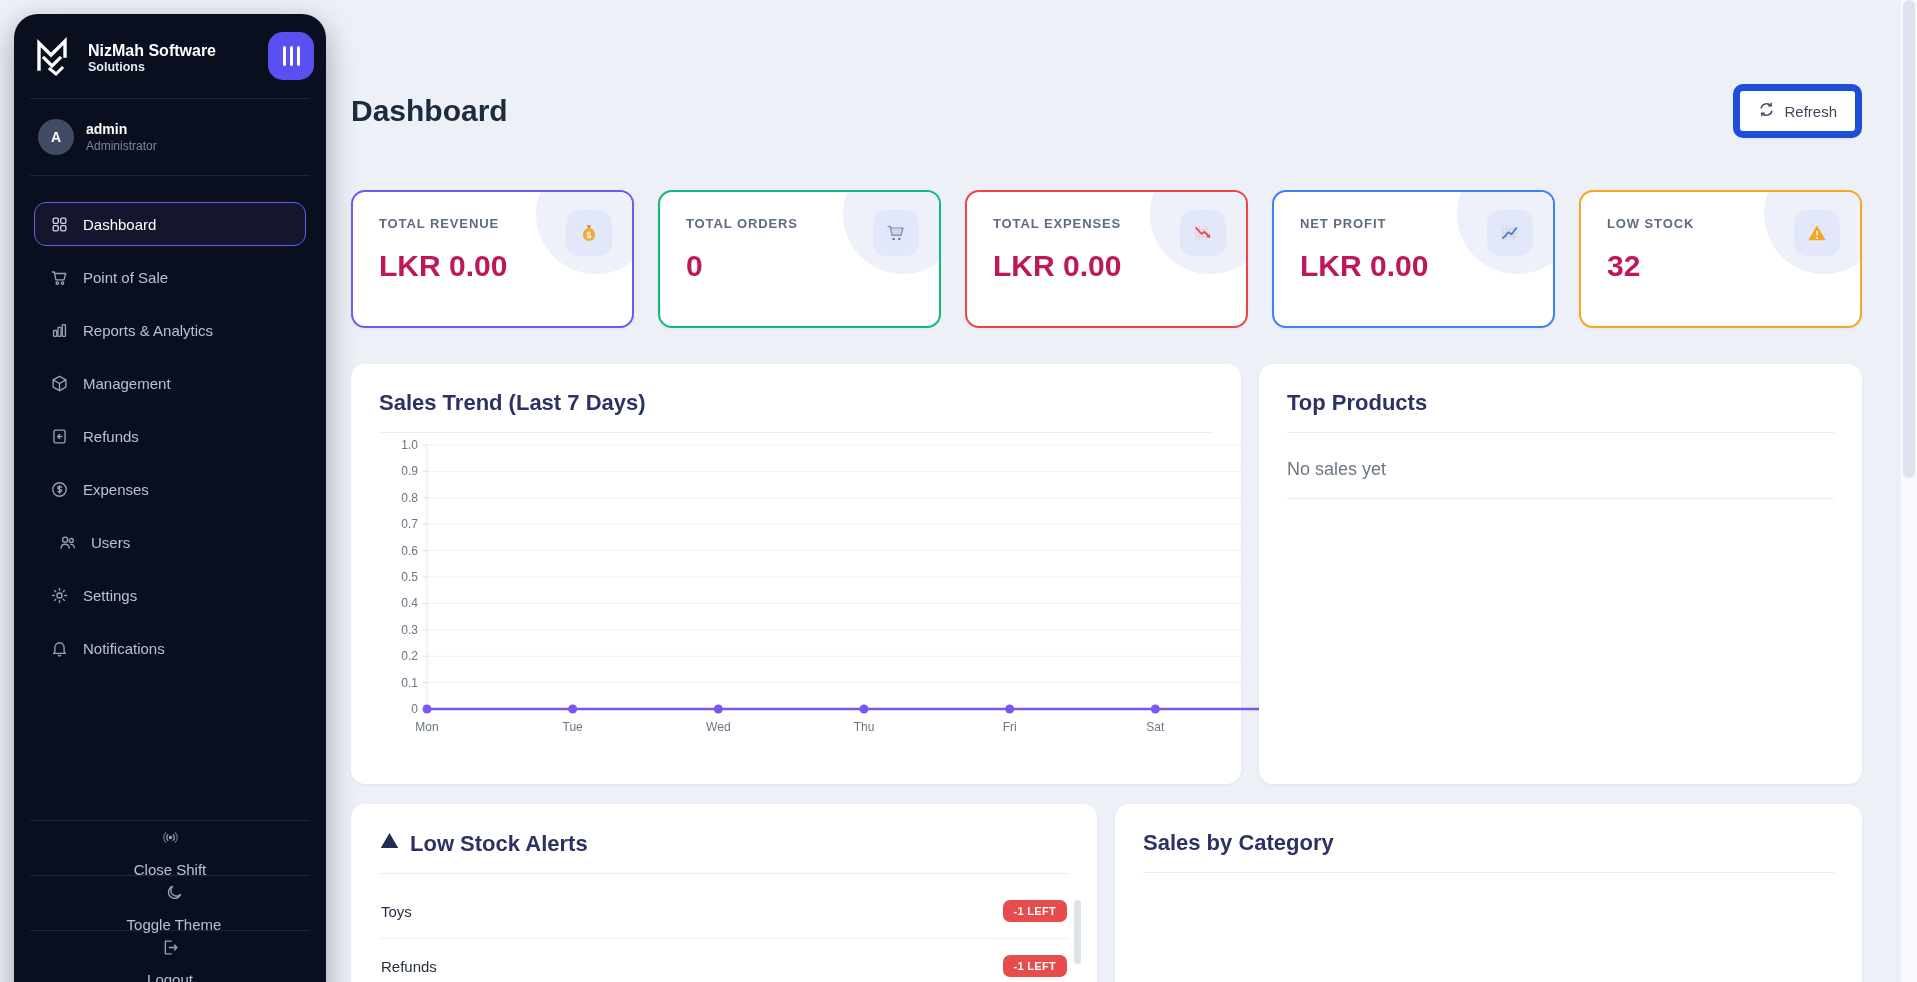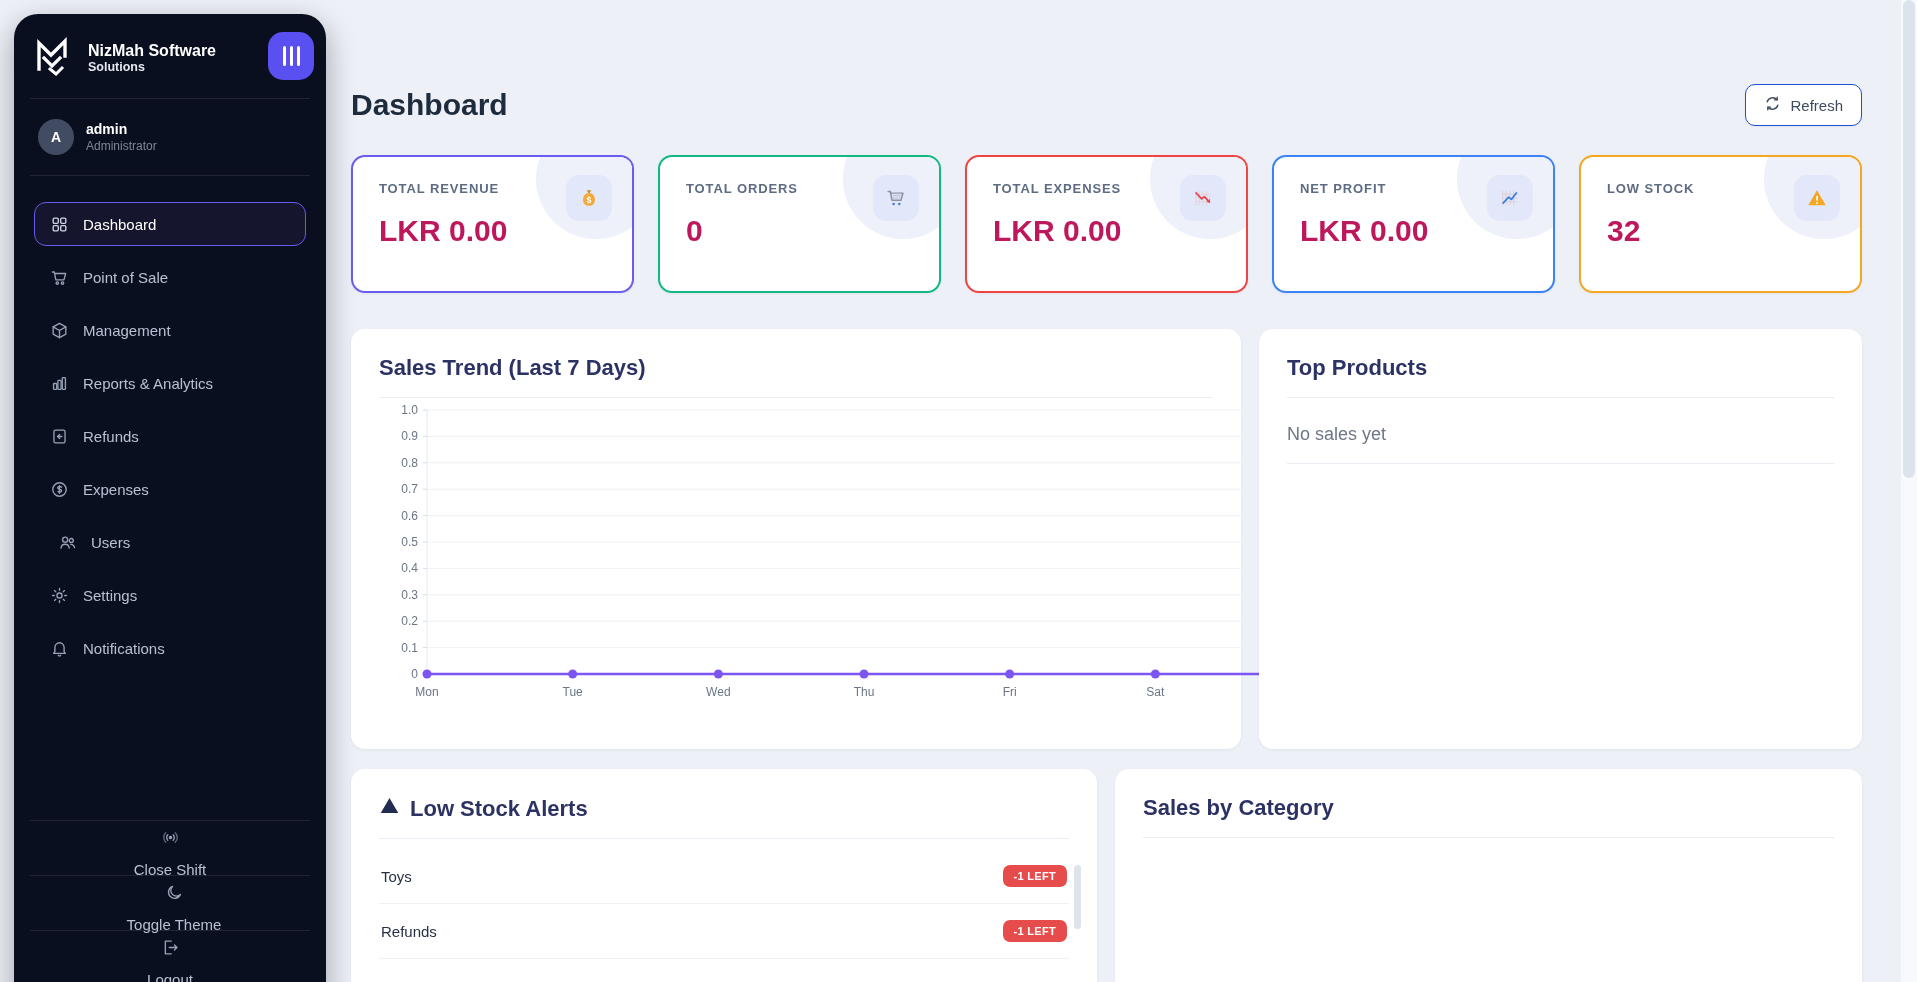--- a/index.html
+++ b/index.html
@@ -46,26 +46,26 @@
   .sb-footer { position:absolute; left:20px; right:20px; top:800px; }
   .sb-footer .nav-item { height:42px;flex-direction:column; }
   .sb-footer hr { border:none; border-top:1px solid rgba(255,255,255,.09); margin:6px -4px; }
   svg.stroke { fill:none; stroke:currentColor; stroke-width:1.7; stroke-linecap:round; stroke-linejoin:round; }
 
   
   .main { position:absolute; left:351px; top:0; width:1511px; }
   .title-row { margin-top:84px; display:flex; align-items:center; justify-content:space-between; }
   .page-title { font-size:30px; font-weight:bold; color:#1e2b3c; }
   .refresh-btn {
-    background:#fff; border:1px solid #1d4ed8; border-radius:10px; cursor:pointer;
+    background:#fff; border:7px solid #1d4ed8; border-radius:10px; cursor:pointer;
     padding:10px 18px; font-size:15px; color:#3d4a5c; display:flex; align-items:center; gap:9px;
     font-family:inherit; box-shadow:0 1px 2px rgba(16,24,40,.05);
   }
   
-  .stats { margin-top:29px; display:grid; grid-template-columns:repeat(5,1fr); gap:24px; }
+  .stats { margin-top:52px; display:grid; grid-template-columns:repeat(5,1fr); gap:24px; }
   .stat-card {
     position:relative; background:#fff; border:2px solid #ccc; border-radius:14px;
     height:138px; padding:24px 26px; overflow:hidden;
     box-shadow:0 1px 3px rgba(16,24,40,.05);
   }
   .stat-card::before {
     content:""; position:absolute; width:120px; height:120px; border-radius:50%;
     background:#eef0fa; top:-38px; right:-24px;
   }
   .stat-label { font-size:13px; font-weight:bold; letter-spacing:.9px; color:#5d6b83; position:relative;}
@@ -158,36 +158,36 @@
             <path d="M3 5h2.4l2 10h10.2l2.2-8H6.2"></path>
             <circle cx="9.2" cy="19" r="1.5"></circle>
             <circle cx="15.8" cy="19" r="1.5"></circle>
           </svg>
       </span>
       <span>Point of Sale</span>
     </div>
     <div class="nav-item">
       <span class="icon">
         <svg class="stroke" width="19" height="19" viewBox="0 0 24 24">
+            <rect x="4.5" y="12" width="4" height="7.5" rx="1"></rect>
+            <rect x="10" y="8" width="4" height="11.5" rx="1"></rect>
+            <rect x="15.5" y="4.5" width="4" height="15" rx="1"></rect>
+          </svg>
+      </span>
+      <span>Reports &amp; Analytics</span>
+    </div>
+    <div class="nav-item">
+      <span class="icon">
+        <svg class="stroke" width="19" height="19" viewBox="0 0 24 24">
             <path d="M12 3l8 4.5v9L12 21l-8-4.5v-9L12 3z"></path>
             <path d="M4 7.5l8 4.5 8-4.5"></path>
             <path d="M12 12v9"></path>
           </svg>
       </span>
       <span>Management</span>
-    </div>
-    <div class="nav-item">
-      <span class="icon">
-        <svg class="stroke" width="19" height="19" viewBox="0 0 24 24">
-            <rect x="4.5" y="12" width="4" height="7.5" rx="1"></rect>
-            <rect x="10" y="8" width="4" height="11.5" rx="1"></rect>
-            <rect x="15.5" y="4.5" width="4" height="15" rx="1"></rect>
-          </svg>
-      </span>
-      <span>Reports &amp; Analytics</span>
     </div>
     <div class="nav-item">
       <span class="icon">
         <svg class="stroke" width="19" height="19" viewBox="0 0 24 24">
             <rect x="5" y="4" width="14" height="16" rx="2"></rect>
             <path d="M15 12h-5"></path>
             <path d="M12.2 9.4L9.6 12l2.6 2.6"></path>
           </svg>
       </span>
       <span>Refunds</span>

